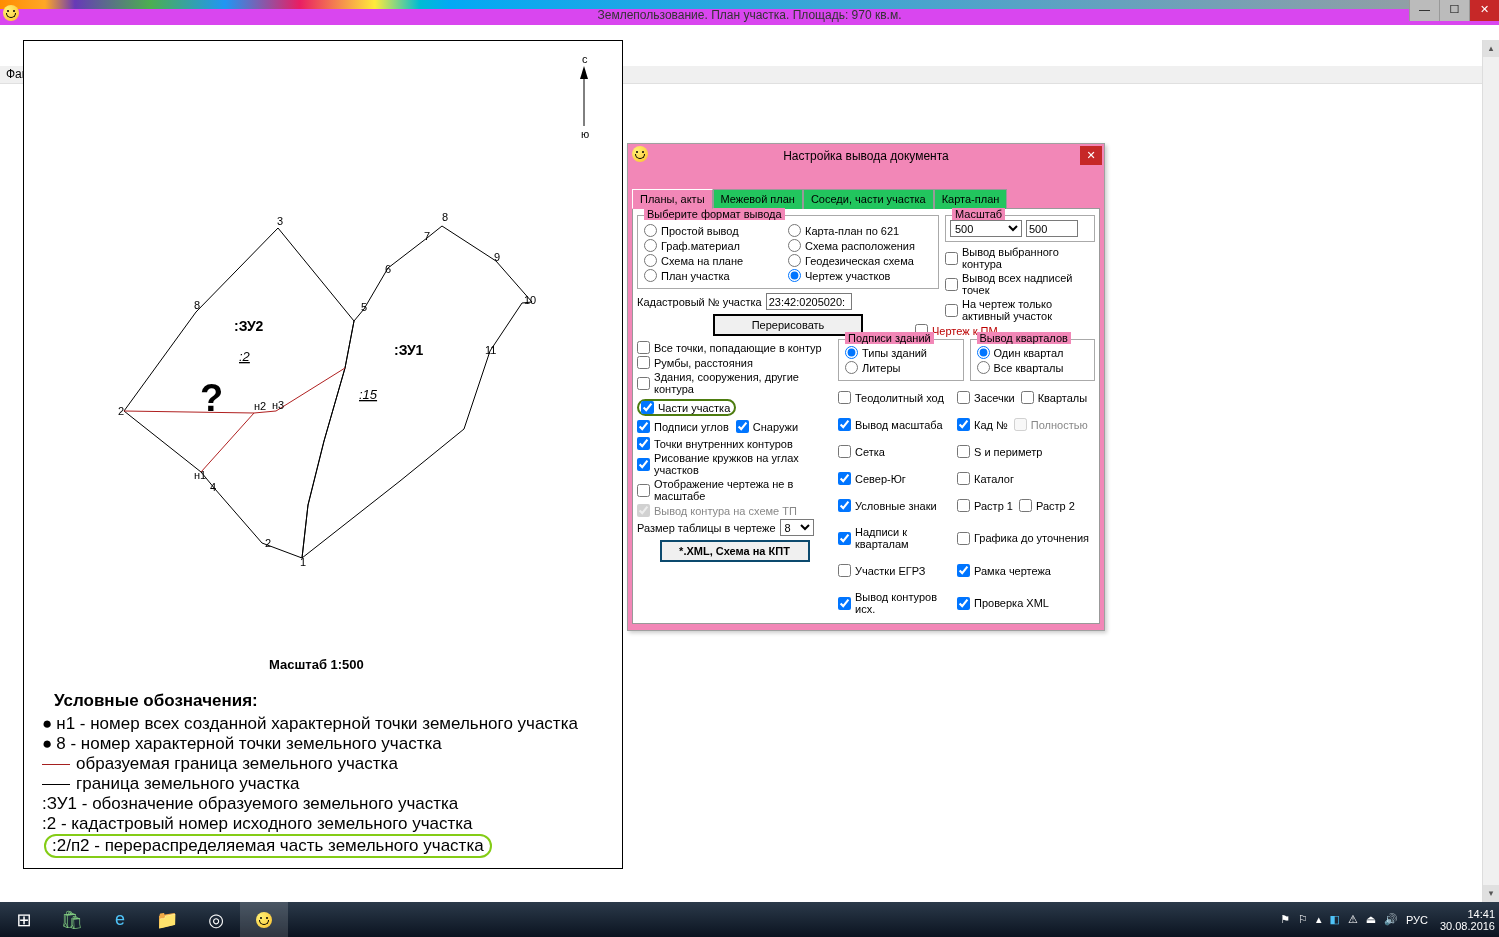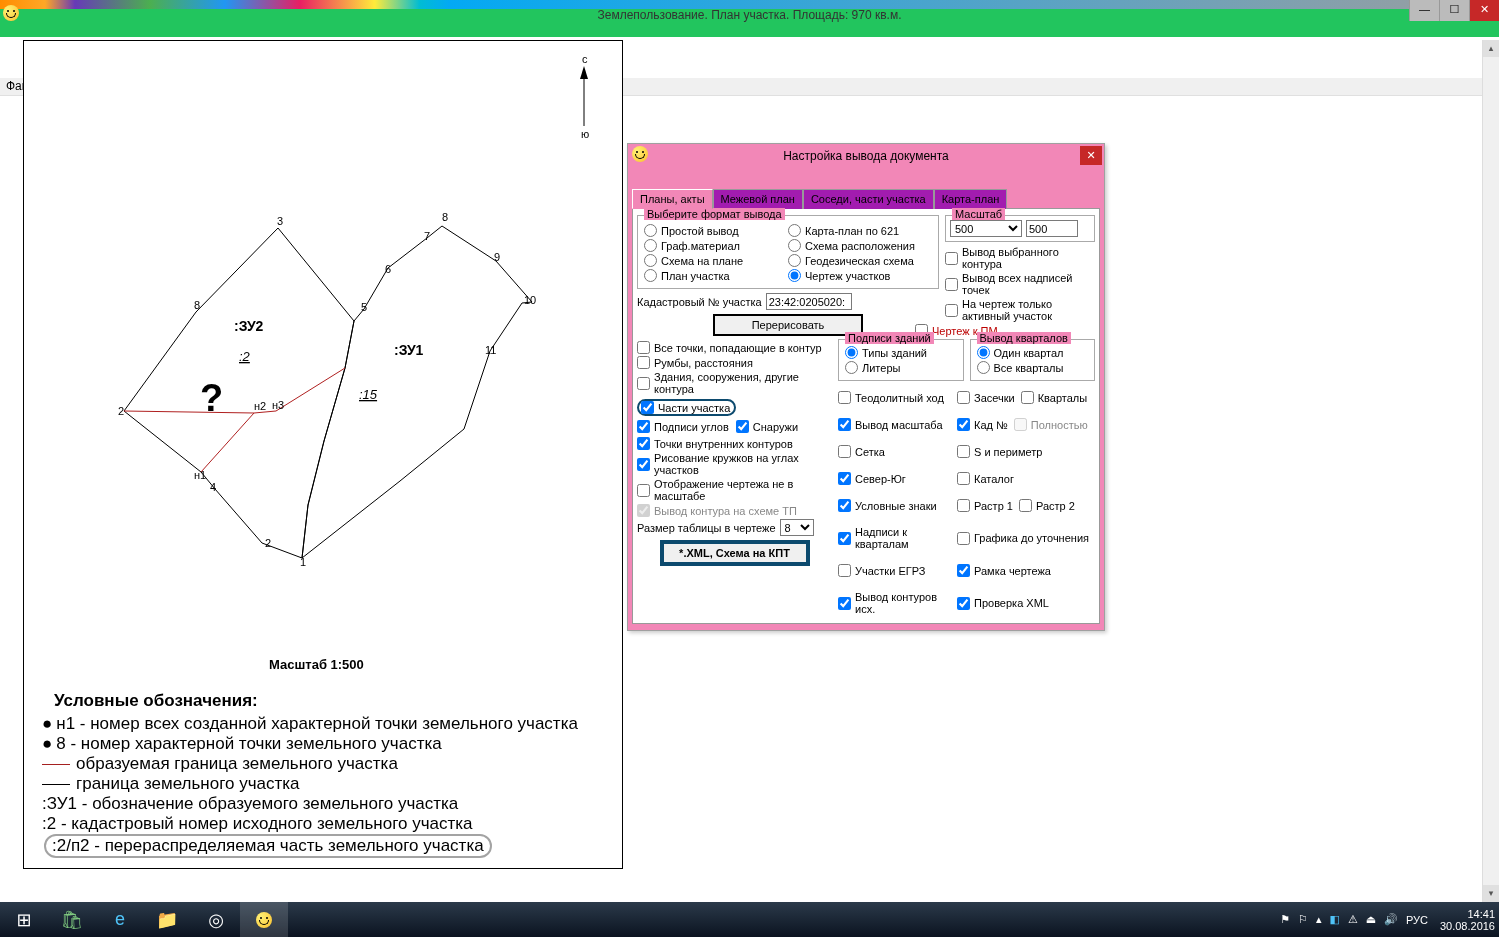--- a/index.html
+++ b/index.html
@@ -1,60 +1,60 @@
 <!DOCTYPE html>
 <html><head>
 <meta charset="utf-8">
 <style>
 * { margin:0; padding:0; box-sizing:border-box; font-family:Tahoma,Arial,sans-serif; }
 body { background:#fff; width:1499px; height:937px; overflow:hidden; position:relative; }
 .winbar { height:10px; background:linear-gradient(90deg,#ff8c00 0%,#ffa726 3%,#673ab7 5%,#4caf50 10%,#2196f3 15%,#e91e63 20%,#ffeb3b 25%,#00bcd4 28%,#03a9f4 30%,#9e9e9e 100%); position:relative; }
-.titlebar { height:28px; background:#22c55e; text-align:center; font-size:12px; line-height:12px; color:#333; position:relative; top:-1px;}
+.titlebar { height:16px; background:#d946ef; text-align:center; font-size:12px; line-height:12px; color:#333; position:relative; top:-1px;}
 .titlebar .ico { position:absolute; left:3px; top:-4px; }
 .win-title-controls { position:absolute; right:0; top:0; display:flex; height:22px; margin-top:-10px;}
 .wtc { width:30px; height:22px; background:#bbb; color:#000; text-align:center; line-height:20px; font-size:11px; border-left:1px solid #999;}
 .wtc.close { background:#c62828; color:#fff; }
 .menubar { height:18px; background:#f0f0f0; font-size:12px; padding:1px 6px; border-bottom:1px solid #e0e0e0;margin-top:40px;}
 .menubar span { margin-right:15px; color:#000; }
 .scrollbar { position:absolute; right:0; top:40px; bottom:35px; width:17px; background:#f0f0f0; border-left:1px solid #ddd;}
 .scroll-up, .scroll-down { height:17px; background:#e0e0e0; text-align:center; font-size:9px; line-height:17px; color:#555; }
 .scroll-down { position:absolute; bottom:0; width:100%; }
 .plan { position:absolute; left:23px; top:40px; width:600px; border:1px solid #000; padding:0; background:#fff; }
 .plan svg { display:block; }
 .legend { font-size:17px; padding:5px 10px 10px; }
 .legend .heading { font-weight:bold; margin:5px 0 3px 20px; }
 .legend-line { display:flex; align-items:center; margin-left:8px; }
 .legend-line.bullet::before{ content:"●"; margin-right:4px;}
-.legend .lastline { border:2px solid #a3a3a3; border-radius:14px; display:inline-block; padding:0 6px; margin-left:2px;}
+.legend .lastline { border:2px solid #84cc16; border-radius:14px; display:inline-block; padding:0 6px; margin-left:2px;}
 .taskbar { position:absolute; bottom:0; left:0; right:0; height:35px; background:linear-gradient(180deg,#2b3a4a,#0b1320); display:flex; align-items:center; }
 .task-ico { width:48px; height:35px; display:flex; align-items:center; justify-content:center; color:#fff; font-size:18px; }
 .task-ico.active { background:rgba(255,255,255,.15); }
 .tray { position:absolute; right:0; bottom:0; height:35px; display:flex; align-items:center; color:#fff; font-size:11px; padding-right:4px; }
 .tray span { margin:0 4px; }
 .tray .clock { text-align:right; margin-left:8px; }
 .dialog { position:absolute; left:627px; top:143px; width:478px; background:#f287b7; border:1px solid #a0a0a0; box-shadow:2px 2px 4px rgba(0,0,0,.2); }
 .dlg-title { height:24px; display:flex; align-items:center; justify-content:center; position:relative; font-size:12px; color:#000; }
 .dlg-title .ico { position:absolute; left:4px; top:2px; }
 .dlg-close { position:absolute; right:2px; top:2px; width:22px; height:19px; background:#c62828; color:#fff; text-align:center; line-height:18px; font-size:11px; }
 .dlg-body { background:#f287b7; padding:0 4px 6px;margin-top:20px; }
 .tabs { display:flex; background:#f287b7; margin-top:2px;}
-.tab { font-size:11px; padding:3px 7px; background:#a21caf; border:1px solid #999; border-bottom:none; margin-right:0; position:relative; top:1px; }
+.tab { font-size:11px; padding:3px 7px; background:#22c55e; border:1px solid #999; border-bottom:none; margin-right:0; position:relative; top:1px; }
 .tab.active { background:#f287b7; font-weight:normal; border-bottom:1px solid #f287b7; z-index:2; border-top:1px solid #fff; border-left:1px solid #fff;}
 .tab-content { border:1px solid #999; padding:6px 4px; font-size:11px; background:#ffffff;}
 .groupbox { border:1px solid #aaa; padding:6px 6px 4px; margin-bottom:4px; position:relative;}
 .groupbox > .gtitle { position:absolute; top:-8px; left:6px; background:#f287b7; padding:0 3px; font-size:11px; }
 .radio, .check { display:flex; align-items:center; margin:2px 0; font-size:11px; }
 .radio input, .check input { margin-right:4px; }
 .row2 { display:flex; }
 .col { flex:1; }
 .selbox { border:1px solid #7a7a7a; background:#fff; font-size:11px; height:17px; }
 .listbox { border:1px solid #7a7a7a; background:#fff; height:62px; width:140px; font-size:11px; }
 .listbox .sel { background:#1e5fbf; color:#fff; padding:1px 2px; display:flex; align-items:center;}
 .listbox .sel input{margin-right:3px;}
-.btn { background:#f0f0f0; border:4px solid #0c4a6e; padding:3px 10px; font-size:11px; text-align:center; }
+.btn { background:#f0f0f0; border:2px solid #0c4a6e; padding:3px 10px; font-size:11px; text-align:center; }
 .btn-wide { display:block; width:150px; margin:3px auto; padding:3px 2px;}
 .label { font-size:11px; }
 .input-s { border:1px solid #7a7a7a; background:#fff; height:17px; font-size:11px; padding:0 2px;}
 .disabled { color:#888; }
 .smiley { display:inline-block; width:16px; height:16px; border-radius:50%; background:radial-gradient(circle at 30% 30%,#fff176,#fbc02d); position:relative;}
 .smiley::before{content:"";position:absolute;width:2px;height:2px;background:#000;border-radius:50%;top:5px;left:4px;box-shadow:6px 0 #000;}
 .smiley::after{content:"";position:absolute;width:8px;height:4px;border:1px solid #000;border-top:none;border-radius:0 0 8px 8px;top:8px;left:3px;}
 .gridcheck{display:grid;grid-template-columns:115px 1fr;gap:10px 4px;}
 .redtxt{color:#b00;}
 .dark-red-line{display:inline-block;width:28px;height:0;border-top:1.5px solid #a52020;margin-right:6px;}
@@ -263,21 +263,21 @@
               <span>Все точки, попадающие в контур</span>
             </label>
           <label class="check">
               <input type="checkbox" style="">
               <span>Румбы, расстояния</span>
             </label>
           <label class="check">
               <input type="checkbox" style="">
               <span>Здания, сооружения, другие контура</span>
             </label>
-          <label class="check" style="border:2px solid #0c4a6e;border-radius:11px;padding:0 4px 0 2px;display:inline-flex;">
+          <label class="check" style="border:2px solid #4d7c0f;border-radius:11px;padding:0 4px 0 2px;display:inline-flex;">
               <input type="checkbox" checked="" style="">
               <span>Части участка</span>
             </label>
           <div style="display:flex;gap:7px;">
             <label class="check">
                 <input type="checkbox" checked="" style="">
                 <span>Подписи углов</span>
               </label>
             <label class="check">
                 <input type="checkbox" checked="" style="">

